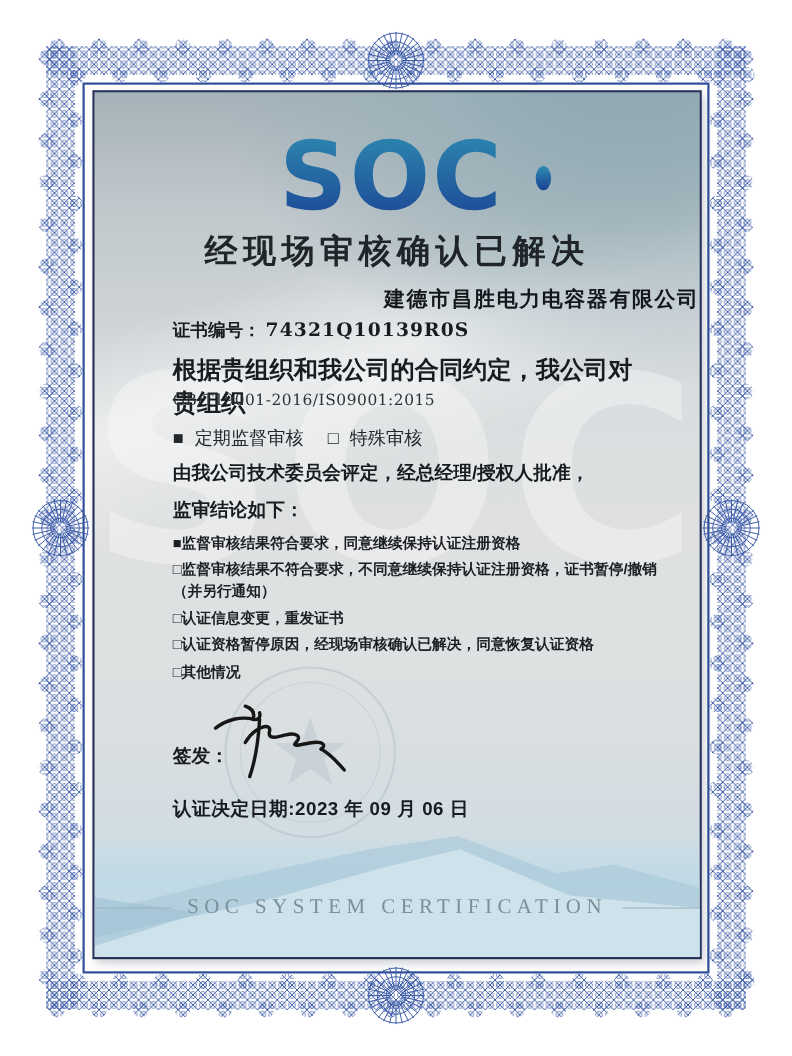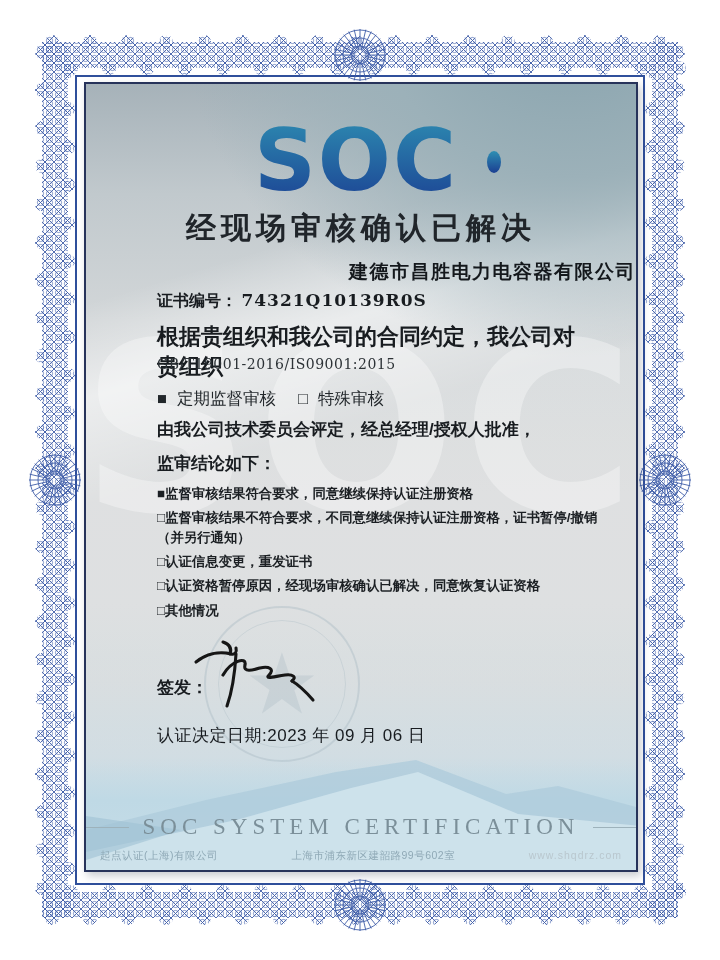--- a/index.html
+++ b/index.html
@@ -53,34 +53,34 @@
   .audit{top:304px;font-family:"Liberation Serif", serif;font-size:16.5px;color:#22272b;}
   .audit .box{margin-right:10px;}
   .audit .gap{margin-left:22px;}
   .approval{top:334px;font-size:17px;font-weight:700;}
   .conclusion-h{top:368px;font-size:17px;font-weight:700;}
   .conclusion-list{top:400px;width:446px;font-size:13.4px;font-weight:700;color:#1b1f23;line-height:1.5;}
   .conclusion-list .item{margin-bottom:4px;}
   
   .sign-label{top:592px;font-size:17px;font-weight:700;}
   .sig-svg{position:absolute;left:106px;top:552px;z-index:4;}
-  .date-line{top:640px;font-size:17px;font-weight:400;letter-spacing:.5px;}
+  .date-line{top:640px;font-size:17px;font-weight:700;letter-spacing:.5px;}
   
   .footer-band{
     position:absolute;left:0;right:0;bottom:0;height:112px;z-index:3;
     background:linear-gradient(to bottom, rgba(191,217,229,0) 0%, #bfd9e5 38%, #c7dde8 100%);
   }
   .mountains{position:absolute;left:0;bottom:0;}
   .banner-row{
     position:absolute;left:0;right:0;top:56px;display:flex;align-items:center;
     justify-content:center;gap:14px;
   }
   .banner-rule{width:102px;height:1px;background:#9db2bb;}
   .banner-text{
-    font-family:"Liberation Serif", serif;font-size:23px;letter-spacing:5px;
+    font-family:"Liberation Serif", serif;font-size:19px;letter-spacing:5px;
     color:#7b8f99;white-space:nowrap;
   }
   .footer-small{
     position:absolute;left:14px;right:14px;bottom:7px;display:flex;
     justify-content:space-between;align-items:baseline;
     font-size:10.5px;color:#8fa9b6;letter-spacing:.5px;
   }
   .footer-small .site{color:#b9c7ce;letter-spacing:1px;}
 </style>
 </head>
@@ -463,19 +463,14 @@
     <svg class="mountains" width="554" height="112" viewBox="0 0 554 112">
       <polygon points="0,72 120,42 250,14 330,2 420,36 472,28 554,50 554,112 0,112" fill="#aecbdb" opacity="0.75"></polygon>
       <polygon points="0,94 150,62 265,30 332,14 432,56 554,68 554,112 0,112" fill="#cfe3ec" opacity="0.9"></polygon>
       <polygon points="0,58 95,72 0,102" fill="#9fc2d4" opacity="0.6"></polygon>
     </svg>
     <div class="banner-row">
       <div class="banner-rule"></div>
       <div class="banner-text">SOC SYSTEM CERTIFICATION</div>
       <div class="banner-rule"></div>
     </div>
-    <div class="footer-small">
-      <span>起点认证(上海)有限公司</span>
-      <span>上海市浦东新区建韶路99号602室</span>
-      <span class="site">www.shqdrz.com</span>
-    </div>
   </div>
 </div>
 
 </body></html>

